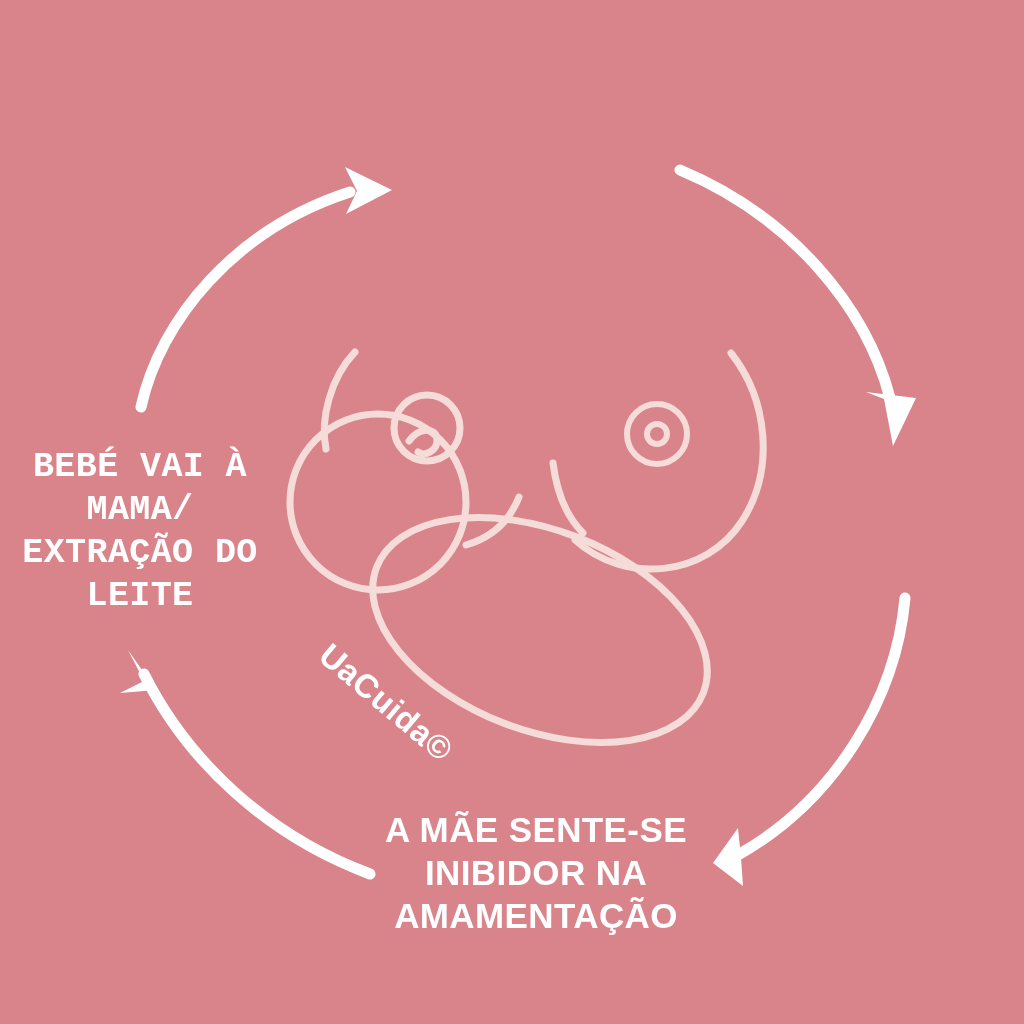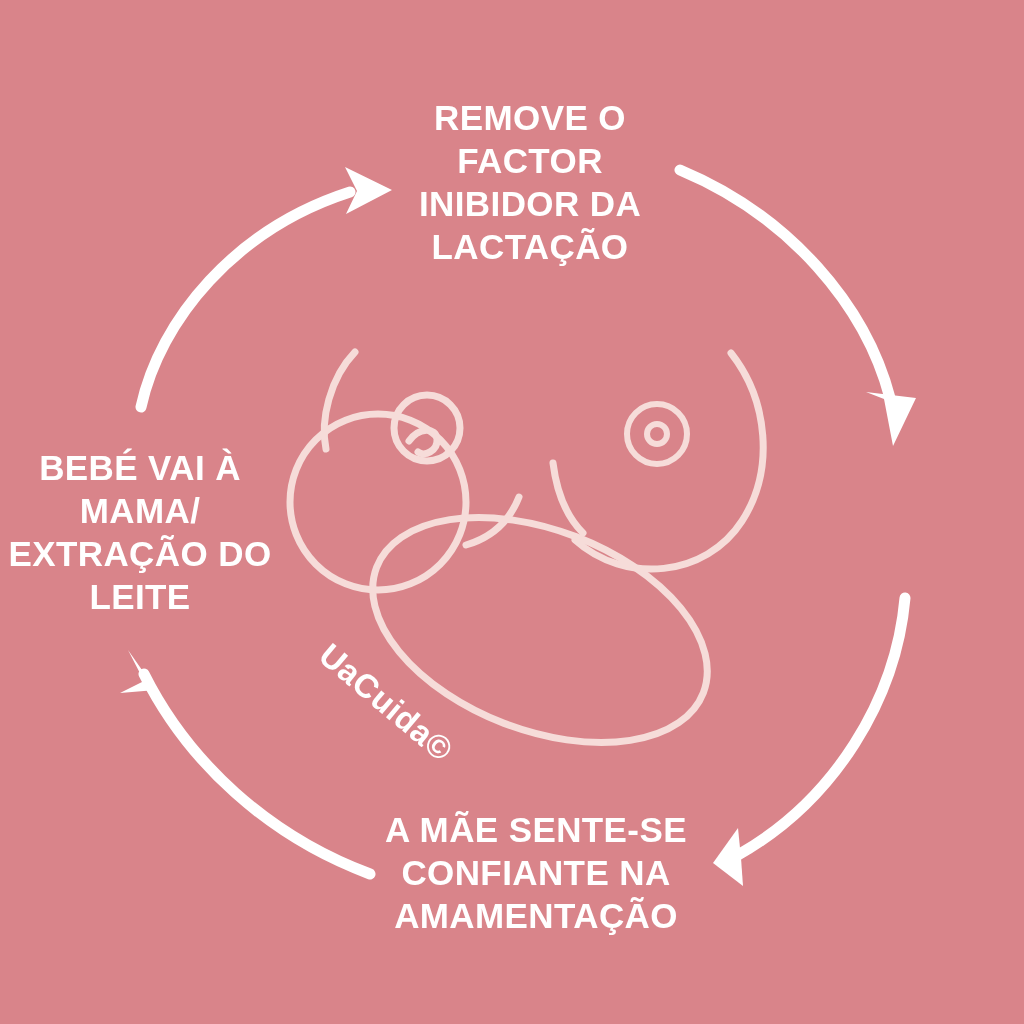--- a/index.html
+++ b/index.html
@@ -47,20 +47,21 @@
   }
   #label-bottom {
     left: 352px;
     top: 808px;
     width: 368px;
   }
   #label-left {
     left: 0px;
     top: 446px;
     width: 280px;
+    font-family: Liberation Mono, monospace;
   }
   #watermark {
     position: absolute;
     left: 336px;
     top: 636px;
     color: #ffffff;
     font-family: "Liberation Sans", sans-serif;
     font-weight: 700;
     font-size: 33px;
     letter-spacing: 0.5px;
@@ -114,28 +115,24 @@
         <polygon stroke="none" points="738,828 713,863 743,886 741,858"></polygon>
       </g>
 
       <g>
         <path fill="none" d="M 370 874 C 268 836 188 762 144 674"></path>
         <polygon stroke="none" points="128,650 156,690 120,693 144,681"></polygon>
       </g>
     </g>
   </svg>
 
-  <div class="label" id="label-top">REMOVE O
-FACTOR
-INIBIDOR DA
-LACTAÇÃO</div>
 
 
   <div class="label" id="label-bottom">A MÃE SENTE-SE
-CONFIANTE NA
+INIBIDOR NA
 AMAMENTAÇÃO</div>
 
   <div class="label" id="label-left">BEBÉ VAI À
 MAMA/
 EXTRAÇÃO DO
 LEITE</div>
 
   <div id="watermark">UaCuida©</div>
 
 </div>

